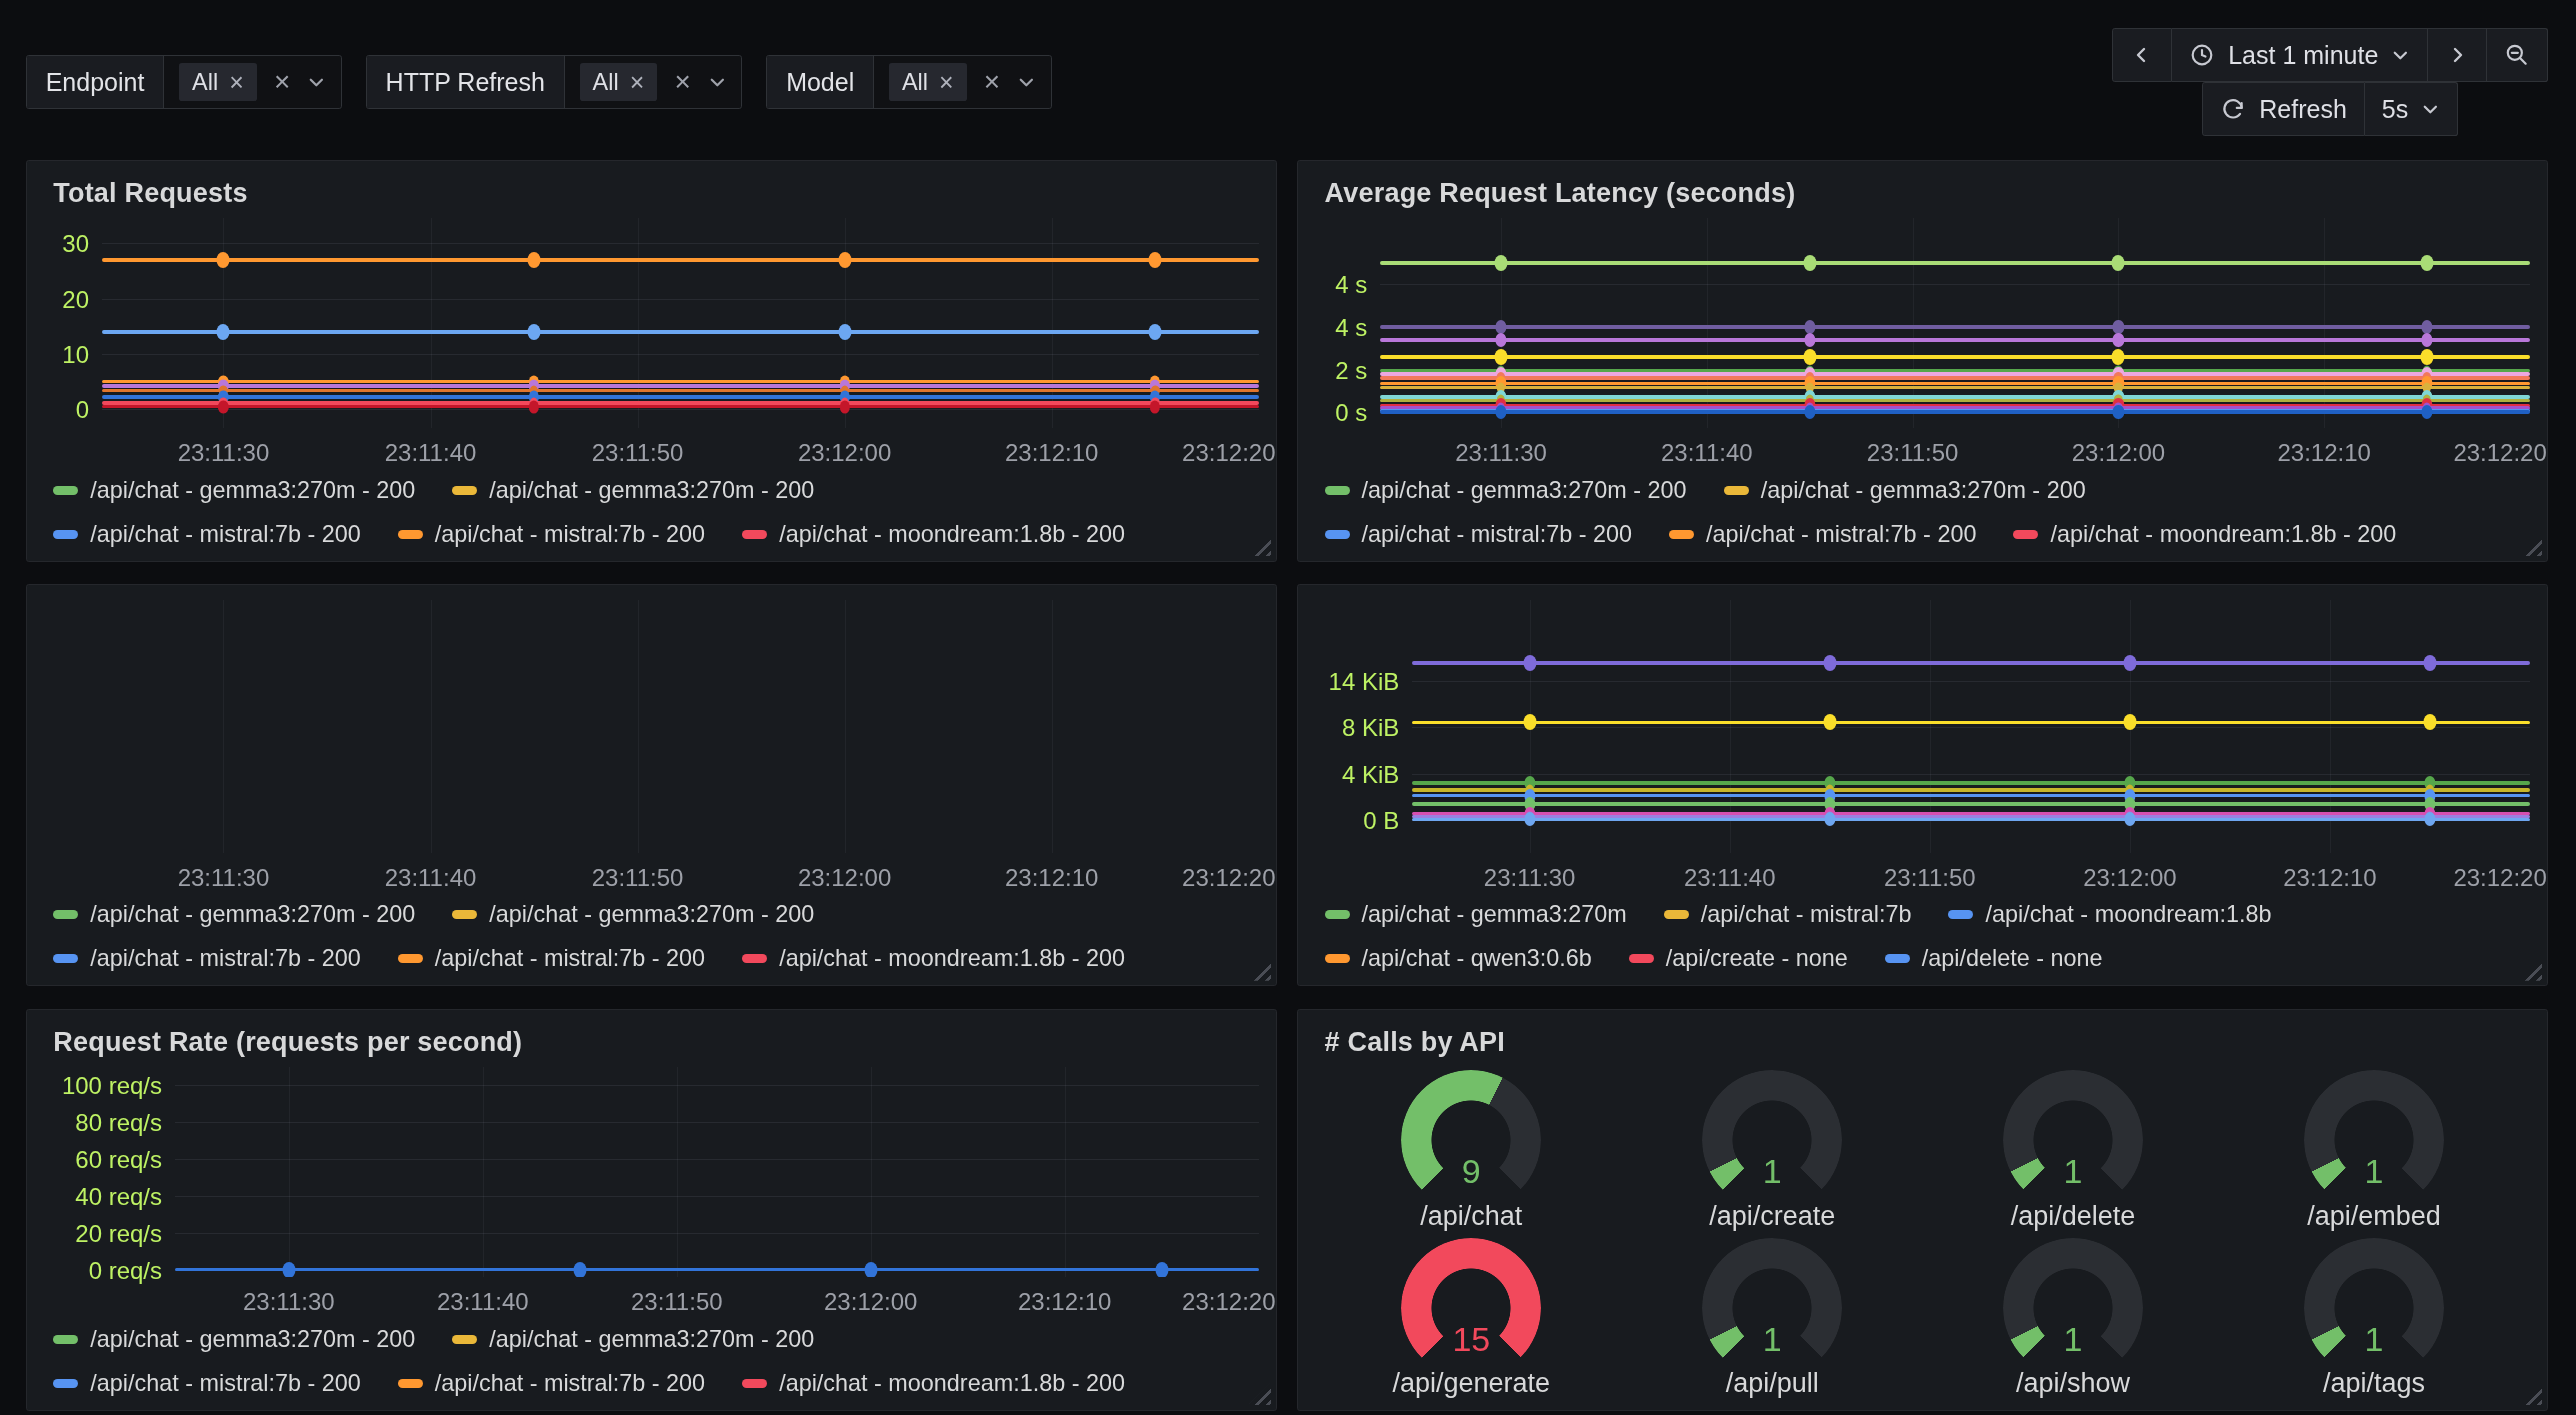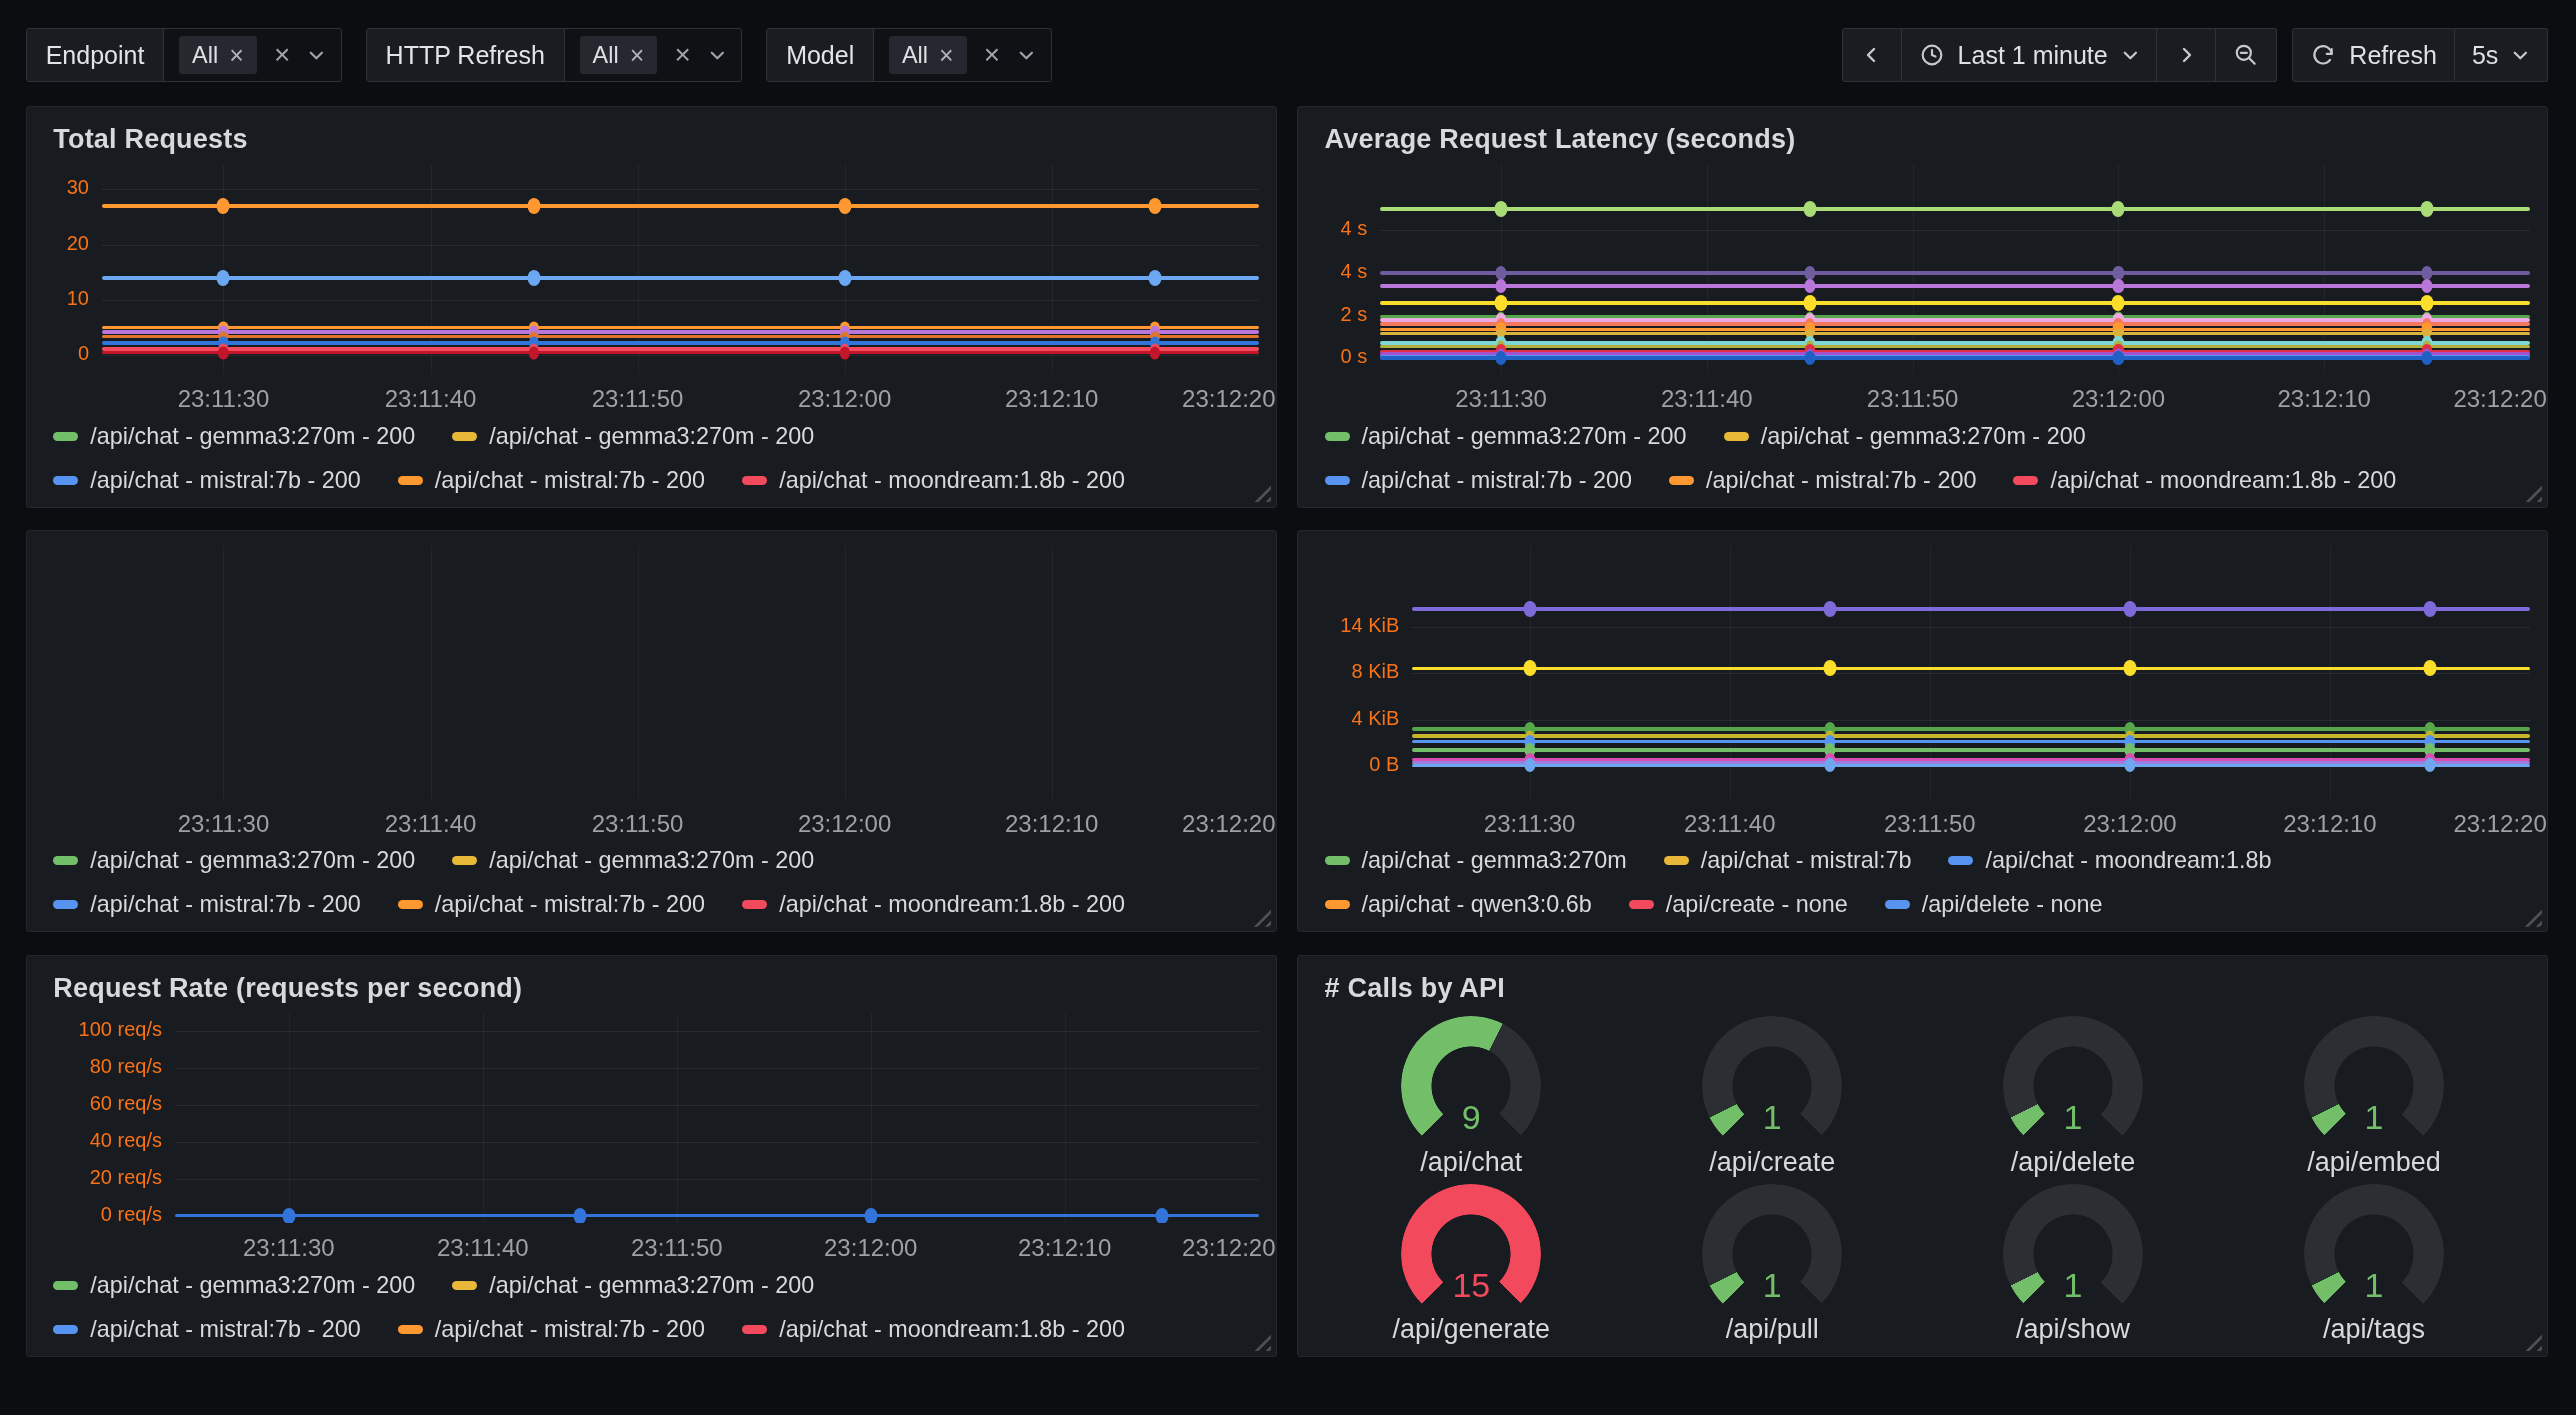--- a/index.html
+++ b/index.html
@@ -14,21 +14,21 @@
     border-radius:2.8px; background:#101114; overflow:hidden; }
   .filter-label { display:flex; align-items:center; padding:0 18.7px; background:#1A1C21;
     font-size:25px; font-weight:500; color:#E3E4E8; border-right:0.9px solid #2F3237; }
   .filter-value { display:flex; align-items:center; gap:17px; padding:0 15px; }
   .chip { display:flex; align-items:center; gap:11.2px; background:#26282F; border-radius:2.8px;
     padding:5.6px 13px; font-size:23.4px; color:#DFE0E6; cursor:pointer; }
   .chip .chip-x { color:#AFB2BC; font-size:25px; line-height:1; }
   .clear-x { color:#9FA2AB; font-size:28px; line-height:1; cursor:pointer; }
   .caret svg, .icon svg { display:block; }
 
-  .time-controls { display:flex; align-items:center; }
+  .time-controls { display:flex; align-items:center;flex-direction:column; }
   .btn-group { display:flex; }
   .btn { display:flex; align-items:center; gap:13px; height:54px; padding:0 17px;
     background:#1A1C21; border:0.9px solid #2F3237; font-size:25px; font-weight:500;
     color:#DFE0E6; cursor:pointer; font-family:inherit; }
   .btn-group .btn + .btn { border-left:0; }
   .btn-group .btn:first-child { border-radius:2.8px 0 0 2.8px; }
   .btn-group .btn:last-child { border-radius:0 2.8px 2.8px 0; }
   .gap16 { width:15px; }
 
   
@@ -40,21 +40,21 @@
     letter-spacing:0.2px; }
   .resize-handle { position:absolute; right:4.7px; bottom:4.7px; width:22.4px; height:22.4px;
     clip-path:polygon(100% 0,100% 100%,0 100%);
     background:repeating-linear-gradient(135deg, transparent 0 4.7px, #4A4D55 4.7px 7.5px);
     cursor:nwse-resize; }
 
   
   .chart { flex:1; display:flex; flex-direction:column; min-height:0; }
   .chart-main { flex:1; display:flex; min-height:0; }
   .yaxis { position:relative; }
-  .ylabel { position:absolute; right:13px; white-space:nowrap; font-size:20px; color:#f97316; }
+  .ylabel { position:absolute; right:13px; white-space:nowrap; font-size:24px; color:#bef264; }
   .plot { position:relative; flex:1; overflow:hidden; }
   .hgrid { position:absolute; left:0; right:0; height:0.9px; background:rgba(204,204,220,.09); }
   .vgrid { position:absolute; top:0; bottom:0; width:0.9px; background:rgba(204,204,220,.06); }
   .sline { position:absolute; left:0; right:0; height:3.7px; border-radius:1.9px; }
   .sdot  { position:absolute; border-radius:50%; transform:translate(-50%,-50%); }
   .xaxis { position:relative; height:45px; }
   .xlabel { position:absolute; top:11.2px; font-size:24px; color:#9DA0A8; white-space:nowrap;
     transform:translateX(-50%); }
 
   .legend { padding:3.7px 0 5.6px 9.3px; display:flex; flex-direction:column; gap:17px; }

